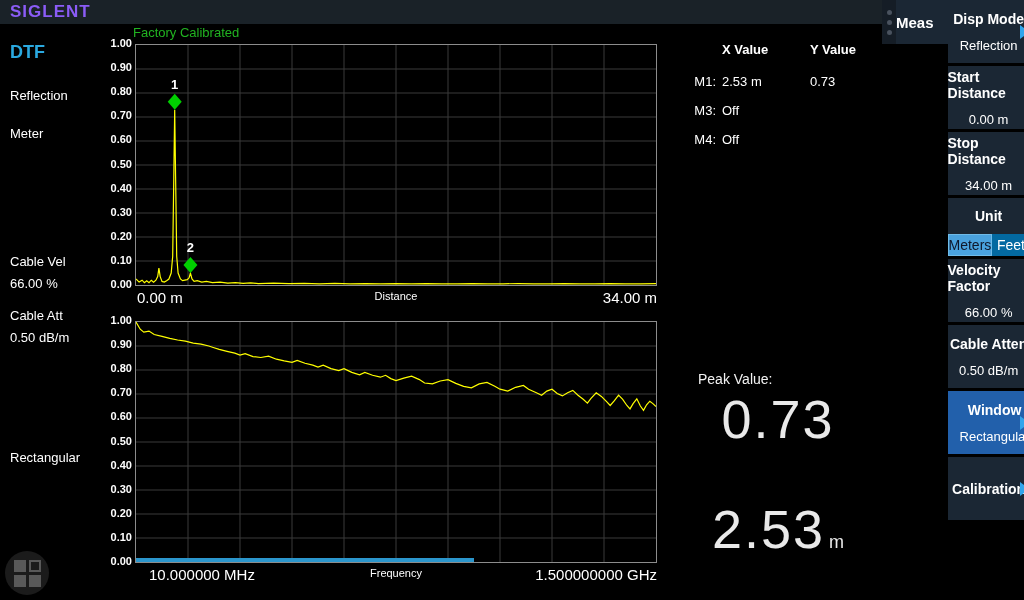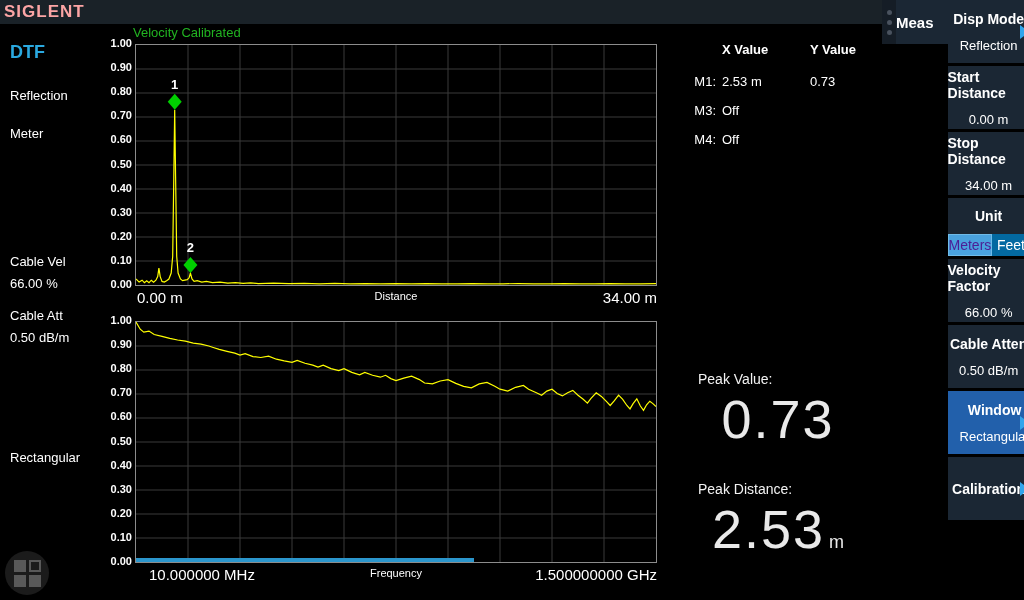--- a/index.html
+++ b/index.html
@@ -3,22 +3,22 @@
 <meta charset="utf-8">
 <style>
   * { margin:0; padding:0; box-sizing:border-box; }
   html,body { width:1024px; height:600px; background:#000; overflow:hidden;
               font-family:"Liberation Sans", sans-serif; color:#fff; }
   #screen { position:relative; width:1024px; height:600px; background:#000; }
 
   
   .topbar { position:absolute; left:0; top:0; width:882px; height:24px;
             background:#1a2228; display:flex; align-items:center; }
-  .logo { font-weight:bold; font-size:17px; letter-spacing:1px; color:#fca5a5;
-          padding-left:4px; font-style:normal; }
+  .logo { font-weight:bold; font-size:17px; letter-spacing:1px; color:#8b5cf6;
+          padding-left:10px; font-style:normal; }
 
   
   .side-label { position:absolute; left:10px; font-size:13px; color:#fff; }
   .mode-label { position:absolute; left:10px; top:42px; font-size:18px;
                 font-weight:bold; color:#2aa9e0; }
 
   .calib { position:absolute; left:133px; top:25px; font-size:13px; color:#21b321; }
 
   
   .plot { position:absolute; background:#000; border:1px solid #8c8c8c; }
@@ -60,21 +60,21 @@
   .menu-btn .val { font-size:13px; }
   .menu-arrow { position:absolute; right:1px; top:50%; margin-top:-7px; width:0; height:0;
                 border-left:9px solid #31a5ec; border-top:7px solid transparent;
                 border-bottom:7px solid transparent; }
   .unit-wrap { margin-bottom:3px; }
   .unit-head { height:36px; background:#1b2734; display:flex; align-items:center;
                justify-content:center; font-weight:bold; font-size:14px; }
   .unit-toggle { height:22px; display:flex; }
   .unit-opt { flex:1; display:flex; align-items:center; justify-content:center;
               font-size:14px; background:#0369a1; color:#fff; }
-  .unit-opt.sel { background:#4aa2de; color:#4c1d95; border:1px solid #6fbbe8; }
+  .unit-opt.sel { background:#4aa2de; color:#0f172a; border:1px solid #6fbbe8; }
   .menu-spacer { flex:1; }
   .local-bar { height:26px; background:#0e0e0e; display:flex; align-items:center;
                justify-content:center; font-size:16px; color:#f0f0f0; }
 
   
   .home-btn { position:absolute; left:5px; top:551px; width:44px; height:44px;
               border-radius:50%; background:#1b1b1b; display:flex; align-items:center;
               justify-content:center; }
   .home-grid { display:grid; grid-template-columns:12px 12px; grid-template-rows:12px 12px;
                gap:3px; }
@@ -83,21 +83,21 @@
 </style>
 </head>
 <body>
 
 <div id="screen">
 
   <div class="topbar">
     <span class="logo">SIGLENT</span>
   </div>
 
-  <div class="calib" style="color: rgb(33, 179, 33);">Velocity Calibrated</div>
+  <div class="calib" style="color: rgb(33, 179, 33);">Factory Calibrated</div>
 
   <div class="mode-label">DTF</div>
   <div class="side-label" style="top:88px">Reflection</div>
   <div class="side-label" style="top:126px">Meter</div>
   <div class="side-label" style="top:254px">Cable Vel</div>
   <div class="side-label" style="top:276px">66.00 %</div>
   <div class="side-label" style="top:308px">Cable Att</div>
   <div class="side-label" style="top:330px">0.50 dB/m</div>
   <div class="side-label" style="top:450px">Rectangular</div>
 
@@ -202,21 +202,20 @@
         <div class="mrow">
           <span class="c0">M4:</span>
           <span>Off</span>
           <span></span>
         </div>
       </div>
   </div>
 
   <div class="peak-label" style="top:371px">Peak Value:</div>
   <div class="peak-big" style="top:388px">0.73</div>
-  <div class="peak-label" style="top:481px">Peak Distance:</div>
   <div class="peak-big" style="top:498px">
     <span>2.53</span><span class="unit">m</span>
   </div>
 
   <div class="menu">
     <div class="menu-head">
       <div class="grip">
           <i></i>
           <i></i>
           <i></i>

